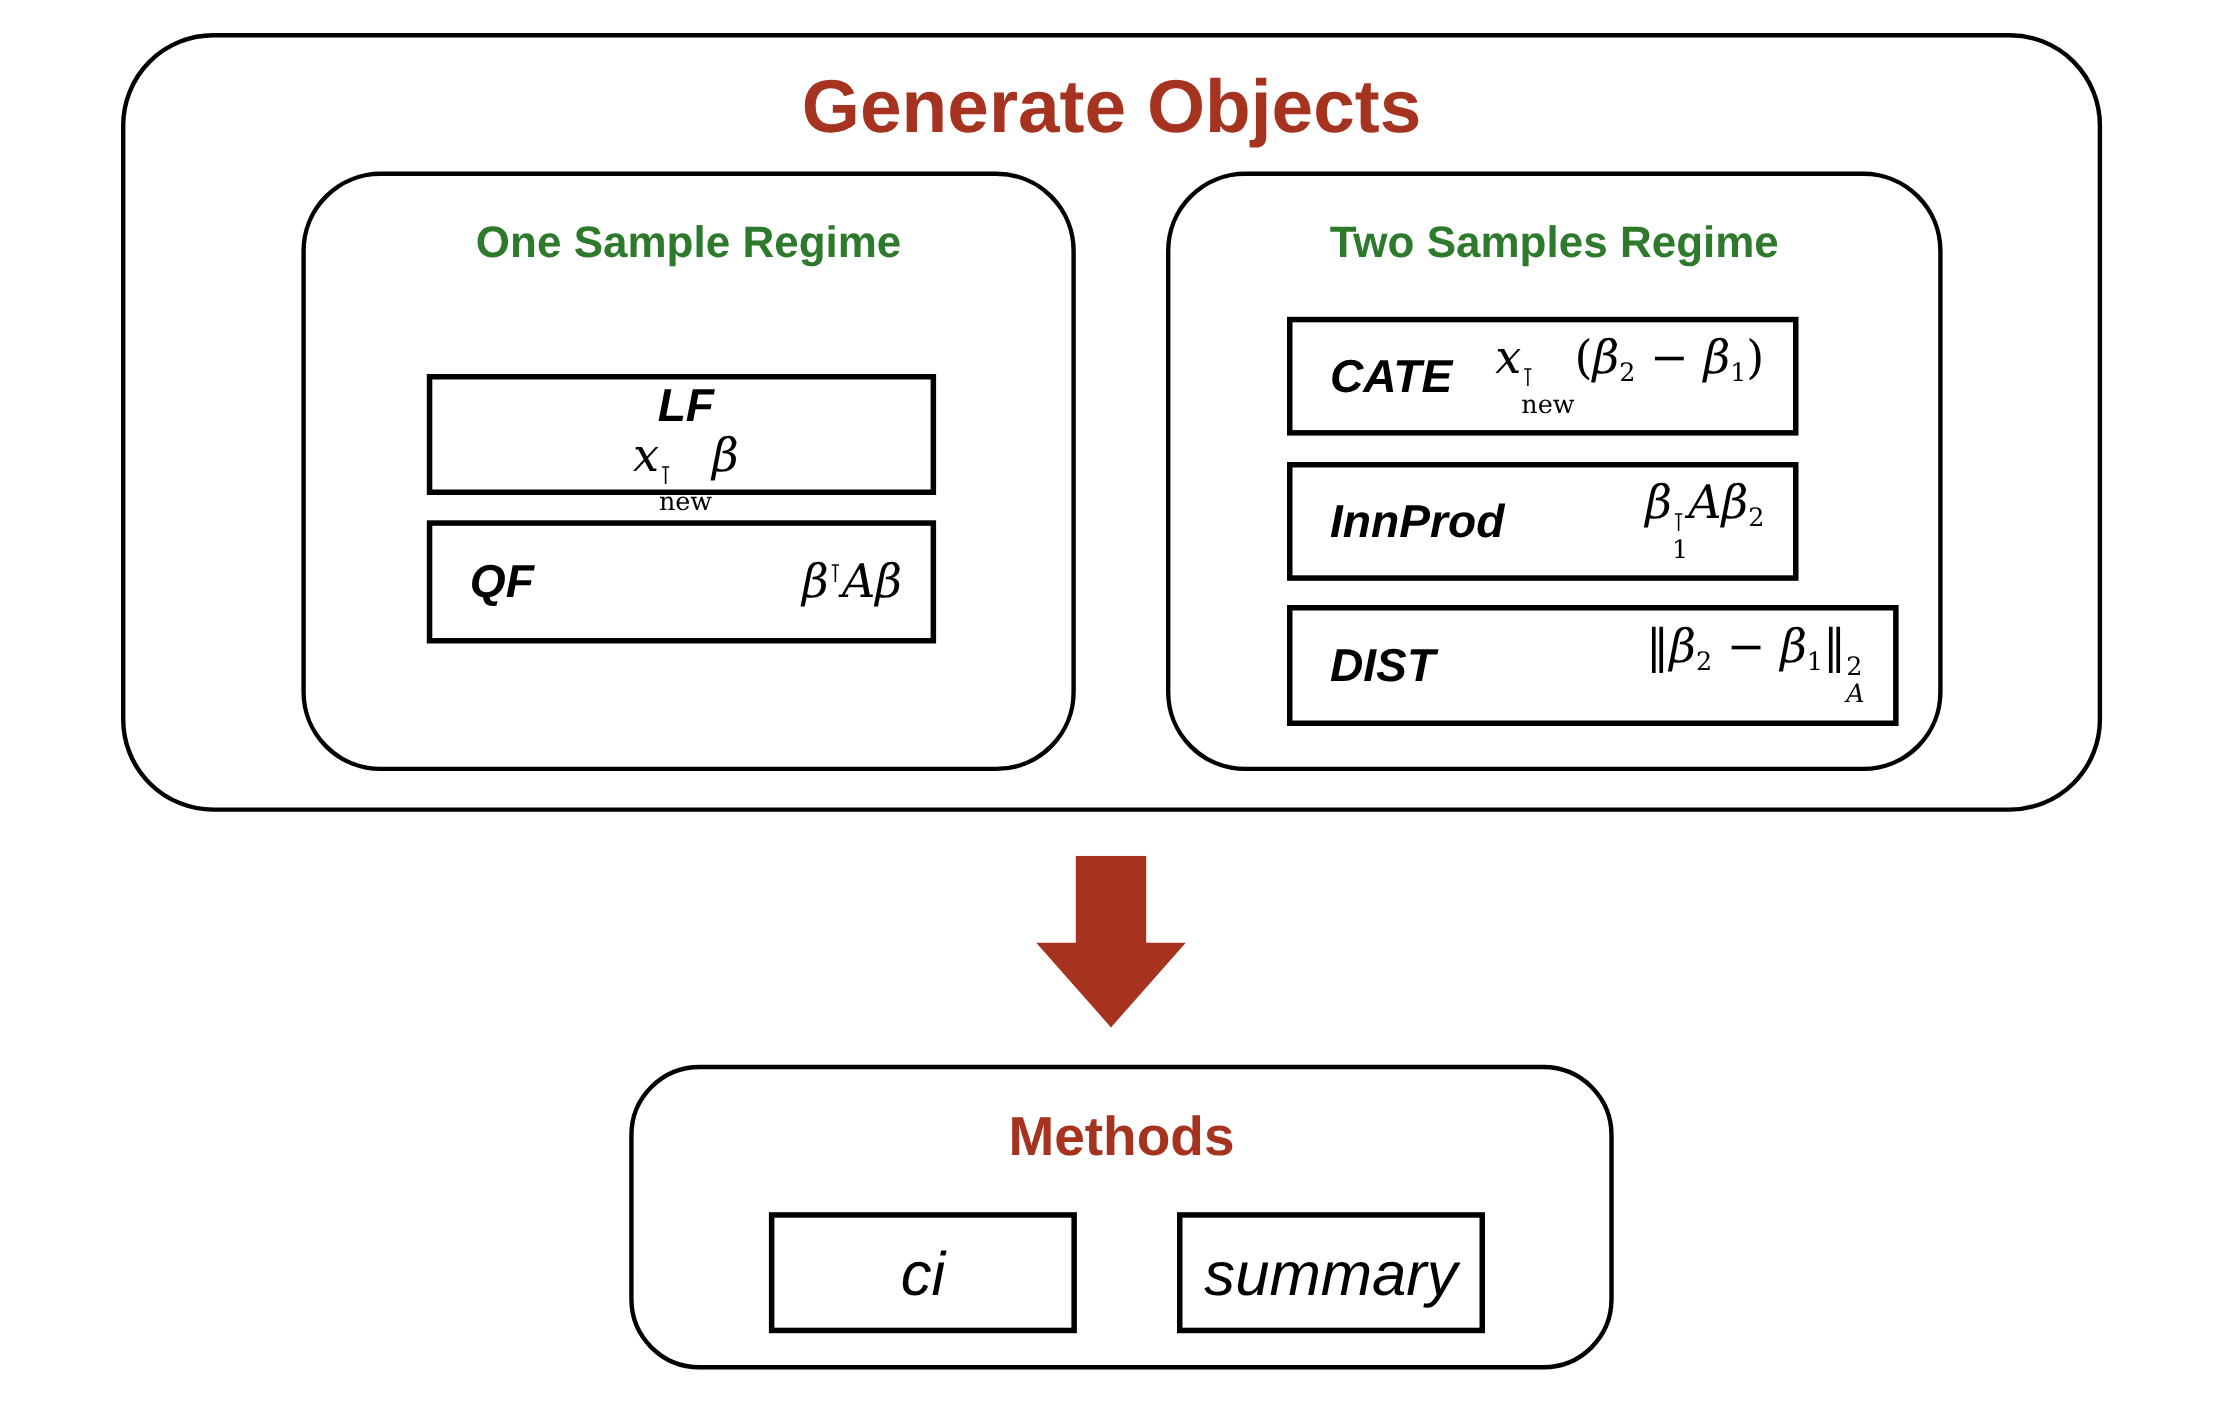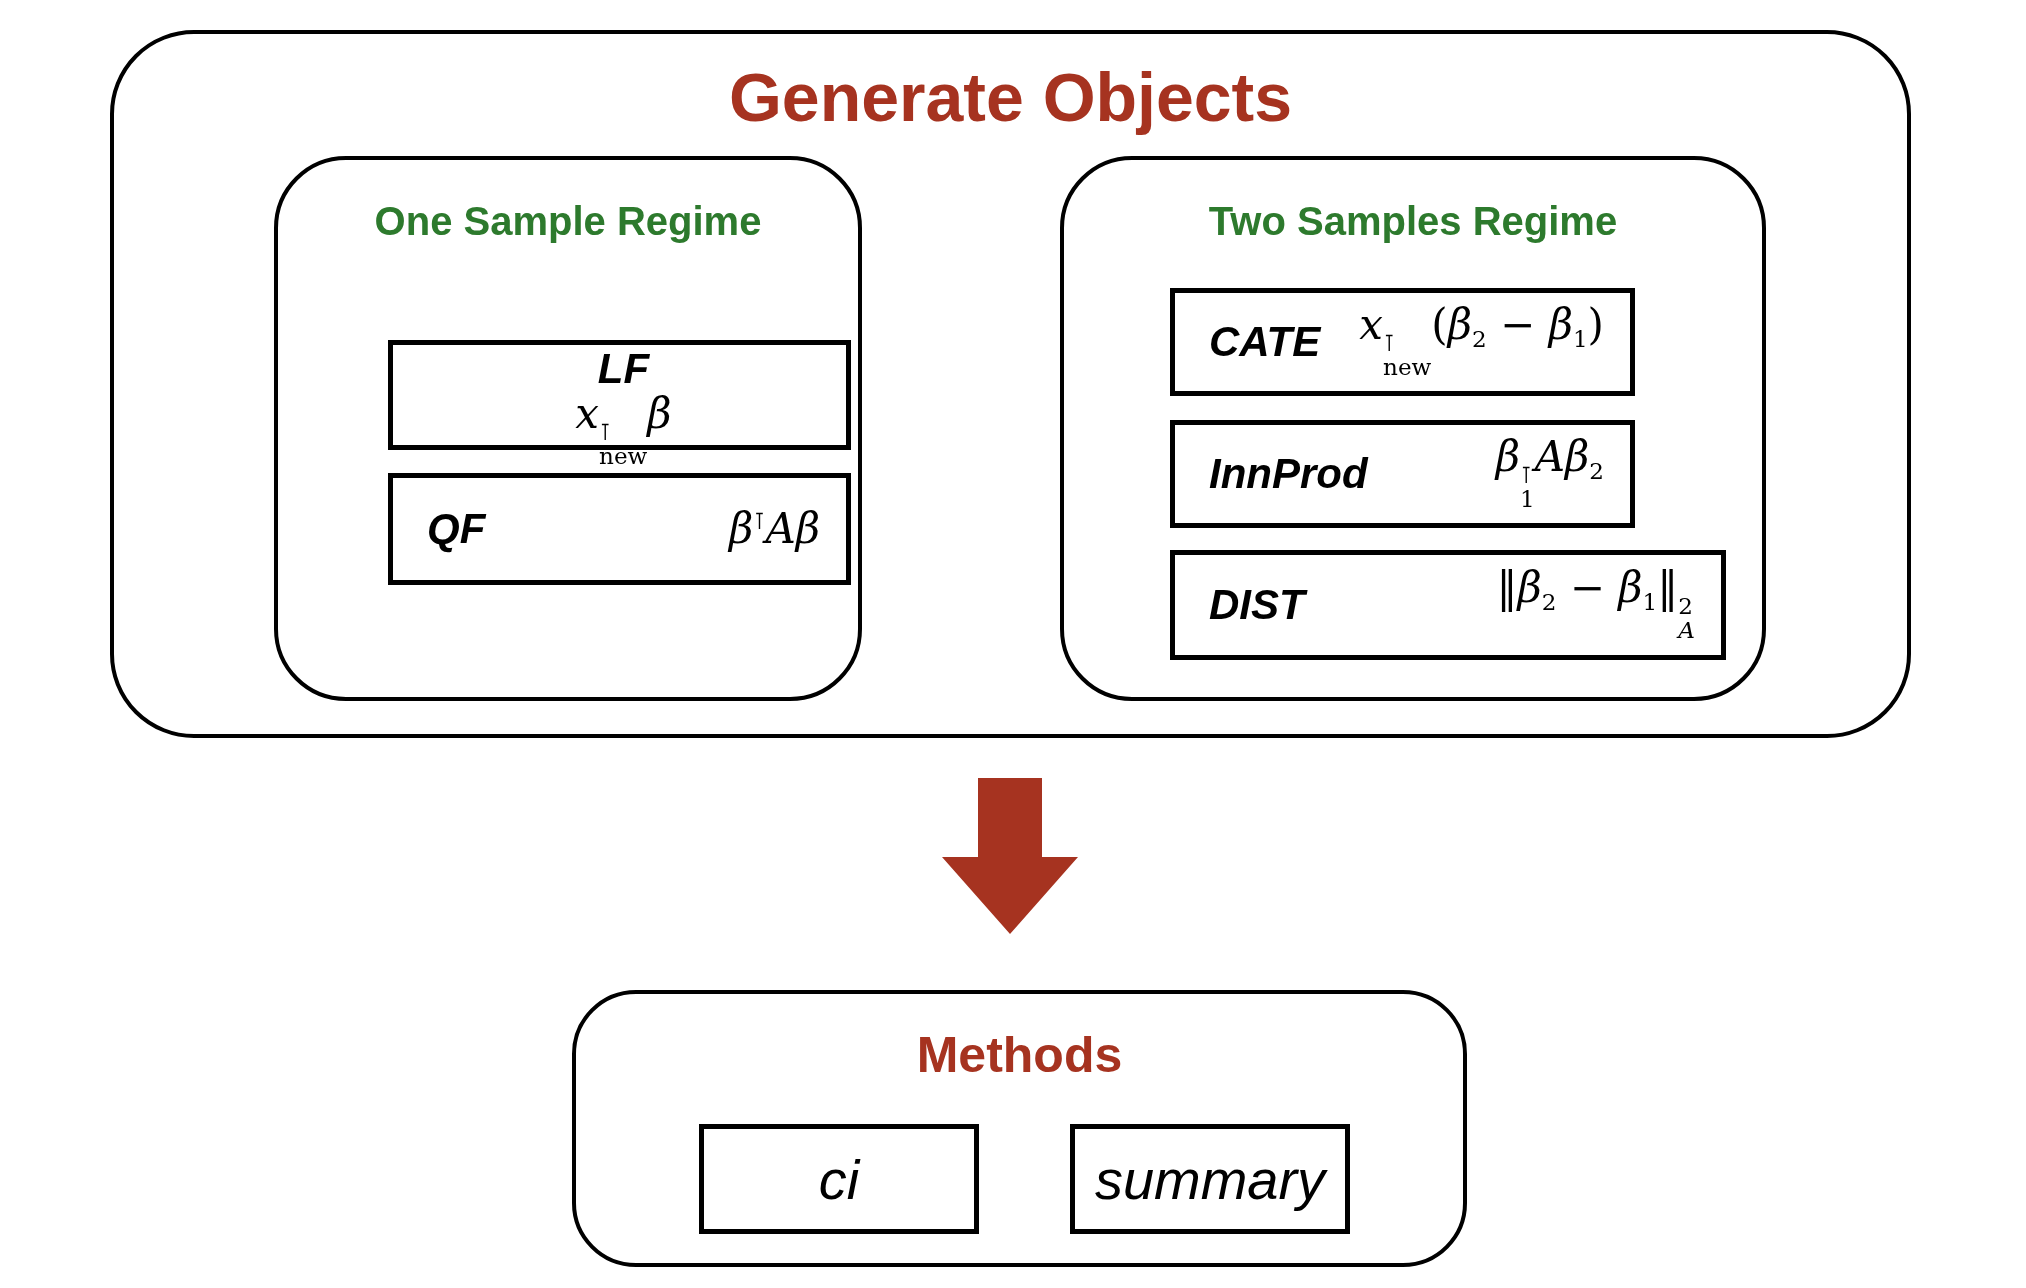--- a/index.html
+++ b/index.html
@@ -6,23 +6,23 @@
   .canvas {
     position:relative; width:2026px; height:1288px; background:#ffffff;
     font-family:"Liberation Sans", sans-serif; overflow:hidden;
   }
   .rounded {
     position:absolute; box-sizing:border-box; background:#ffffff;
     border:4px solid var(--line);
   }
   .outer-box   { left:110px; top:30px;  width:1801px; height:708px; border-radius:84px; }
   .regime-box  { border-radius:72px; }
-  .one-sample  { left:160px; top:122px; width:588px; height:545px; }   
+  .one-sample  { left:160px; top:122px; width:704px; height:545px; }   
   .two-samples { left:946px; top:122px; width:706px; height:545px; }   
-  .methods-box { left:572px; top:990px; width:895px; height:277px; border-radius:64px; }
+  .methods-box { left:572px; top:968px; width:895px; height:277px; border-radius:64px; }
 
   .main-title {
     position:absolute; left:0; right:0; text-align:center;
     font-weight:700; color:var(--red); font-size:68px; line-height:1.1;
   }
   .generate-title { top:26px; }
   .methods-title  { top:34px; font-size:50px; }
   .regime-title {
     position:absolute; left:0; right:0; top:38px; text-align:center;
     font-weight:700; color:var(--green); font-size:40px; line-height:1.15;

